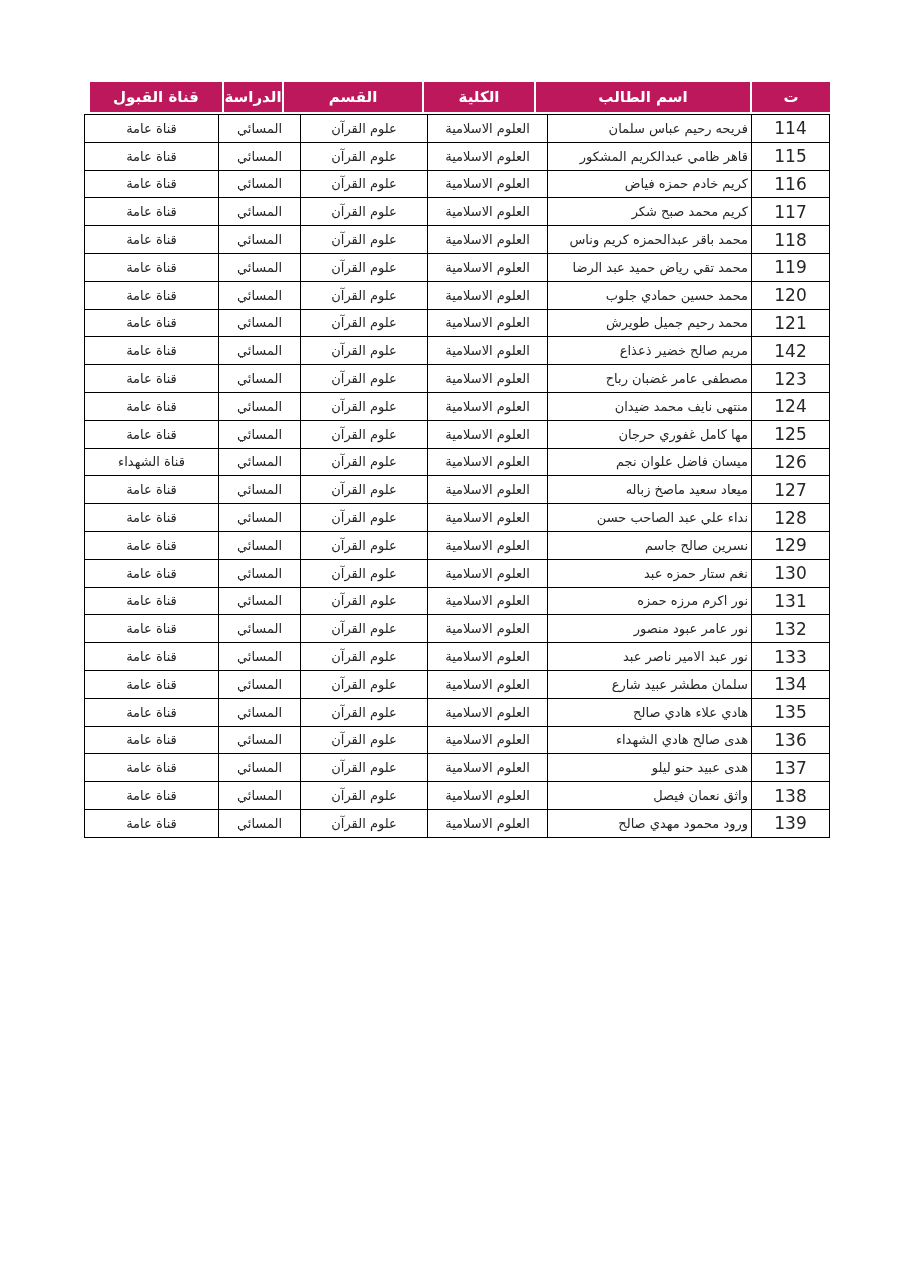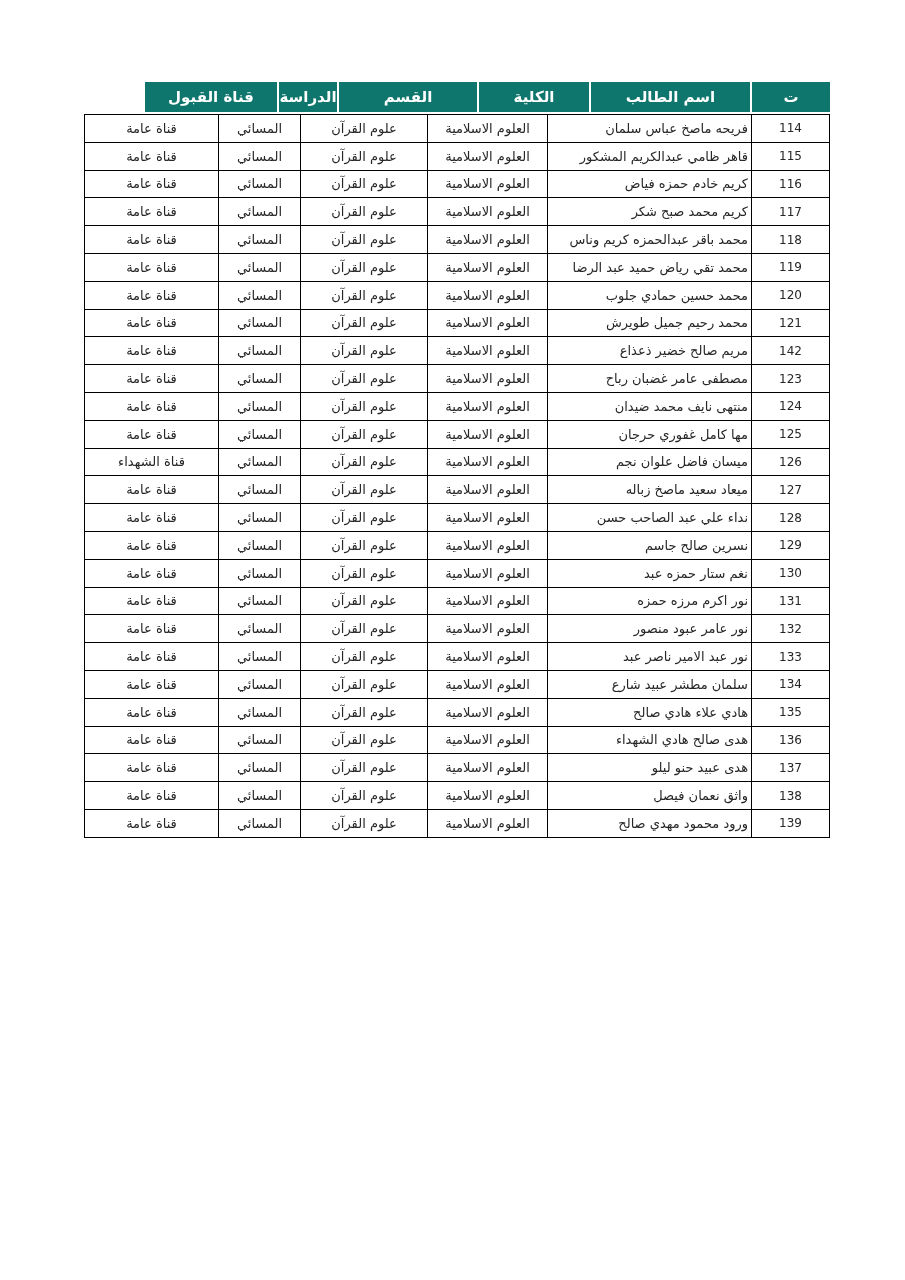--- a/index.html
+++ b/index.html
@@ -16,55 +16,55 @@
     top:82px; left:85px;
     width:745px;
   }
   
   .thead {
     display:flex;
     width:745px;
     height:30px;
   }
   .th {
-    background:#0f766e;
+    background:#be185d;
     color:#ffffff;
     display:flex;
     align-items:center;
     justify-content:center;
     font-weight:bold;
     font-size:15px;
     height:30px;
     white-space:nowrap;
     overflow:hidden;
   }
   .th:not(:first-child){ border-inline-start:2px solid #ffffff; }
   
-  .w0{ width:78px; } .w1{ width:161px; } .w2{ width:112px; }
+  .w0{ width:78px; } .w1{ width:216px; } .w2{ width:112px; }
   .w3{ width:140px; } .w4{ width:60px; } .w5{ width:134px; }
   
   table.body-table {
     width:745px;
     margin-top:2px;
     border-collapse:collapse;
     table-layout:fixed;
   }
   table.body-table td {
     border:1.5px solid #000000;
     height:27.8px;
     font-size:13px;
     color:#262626;
     text-align:center;
     vertical-align:middle;
     padding:0;
     white-space:nowrap;
     overflow:hidden;
     background:#ffffff;
   }
-  table.body-table td.col-0 { font-size:12px; }
+  table.body-table td.col-0 { font-size:17px; }
   table.body-table td.col-1 { text-align:right; padding-right:3px; }
 </style>
 </head>
 <body>
 
 <div class="report-table">
   <div class="thead">
     <div class="th w0">ت</div>
     <div class="th w1">اسم الطالب</div>
     <div class="th w2">الكلية</div>
@@ -77,21 +77,21 @@
       <col style="width:78px">
         <col style="width:204px">
         <col style="width:120px">
       <col style="width:127px">
         <col style="width:82px">
         <col style="width:134px">
     </colgroup>
     <tbody>
         <tr>
           <td class="col-0">114</td>
-          <td class="col-1">فريحه ماصخ عباس سلمان</td>
+          <td class="col-1">فريحه رحيم عباس سلمان</td>
           <td class="col-2">العلوم الاسلامية</td>
           <td class="col-3">علوم القرآن</td>
           <td class="col-4">المسائي</td>
           <td class="col-5">قناة عامة</td>
         </tr>
         <tr>
           <td class="col-0">115</td>
           <td class="col-1">قاهر ظامي عبدالكريم المشكور</td>
           <td class="col-2">العلوم الاسلامية</td>
           <td class="col-3">علوم القرآن</td>

